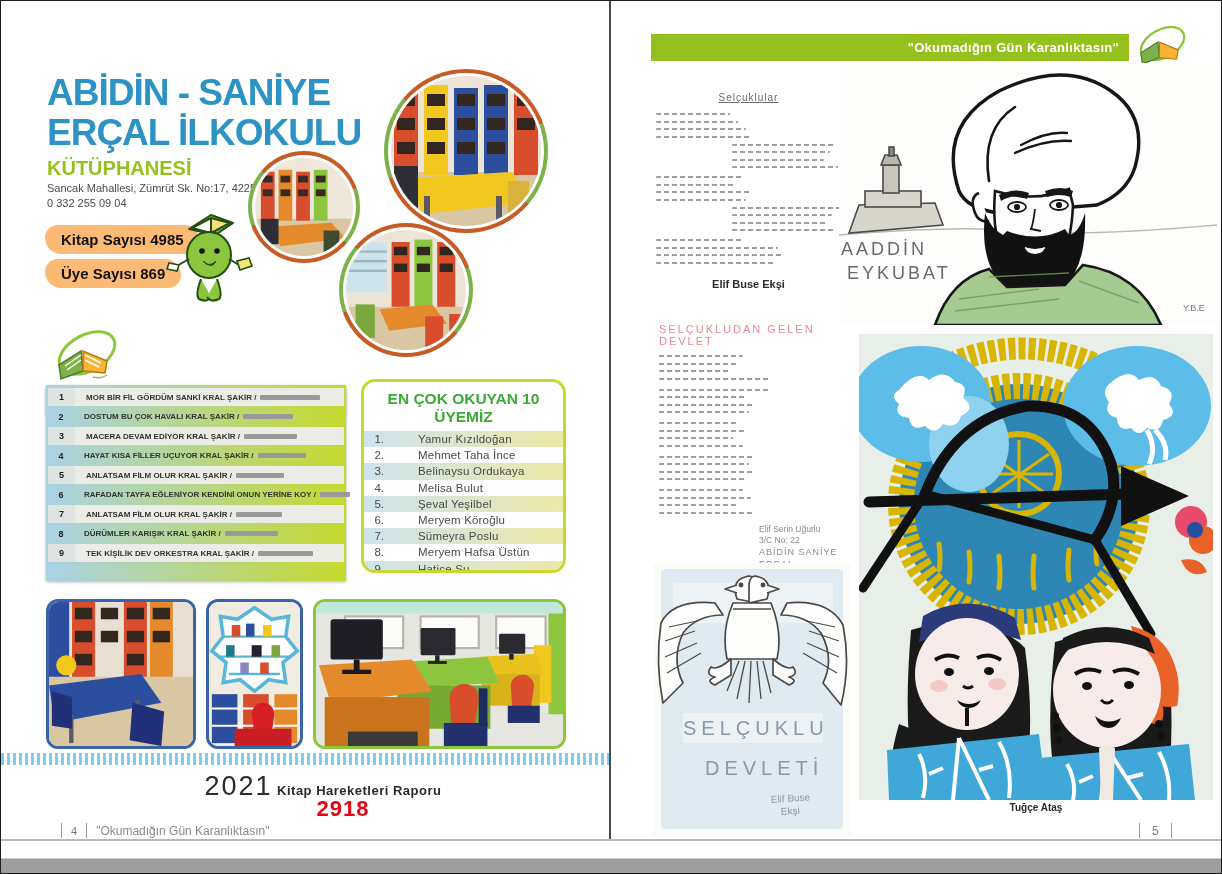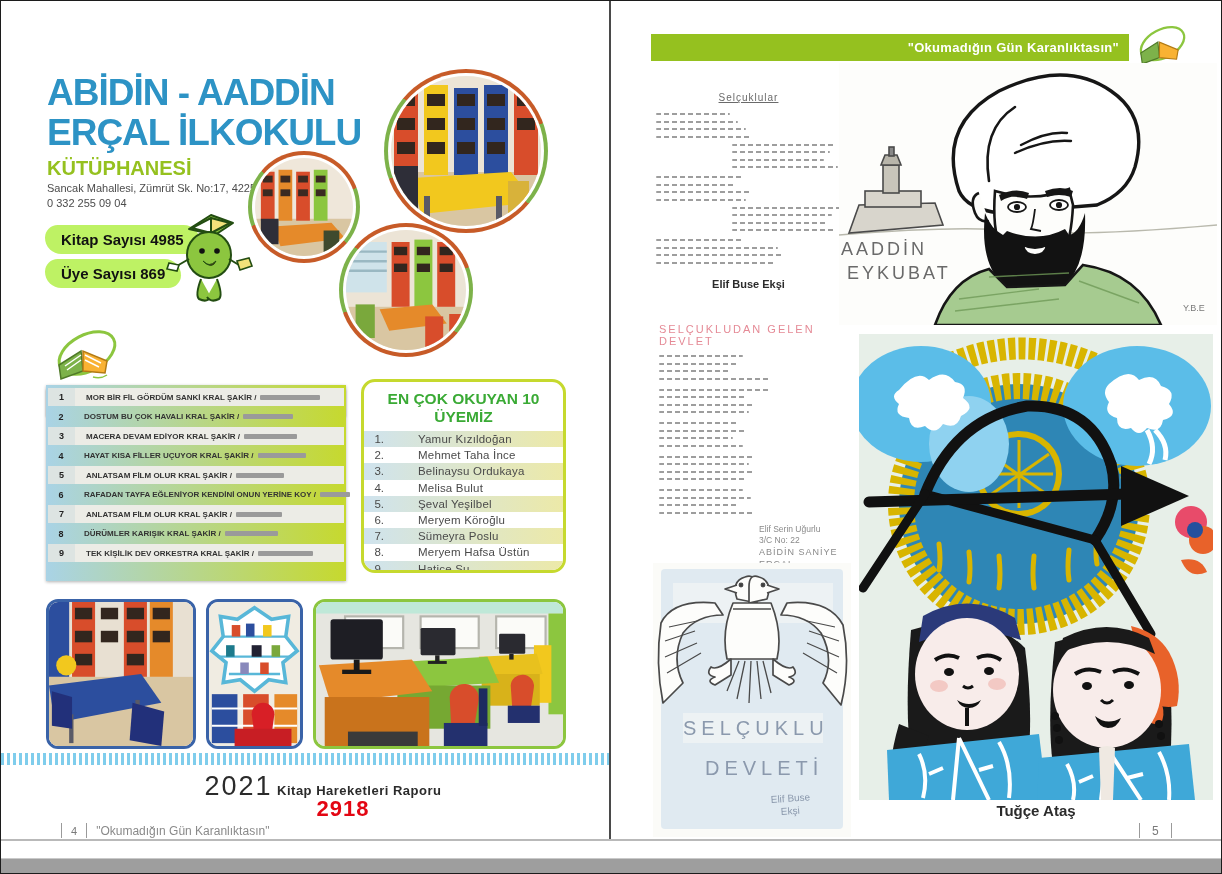--- a/index.html
+++ b/index.html
@@ -16,21 +16,21 @@
   
   .hdr-left { left:46px; top:33px; width:562px; }
   .hdr-left .hdr-text { position:absolute; left:42px; top:5px; color:#fff; font-size:15px; font-weight:700; letter-spacing:1.5px; }
   .seal { position:absolute; left:-14px; top:-8px; width:44px; height:44px; }
 
   .school-title { position:absolute; left:46px; top:72px; color:#2d93c5; font-weight:700; font-size:37px; line-height:40px; letter-spacing:-1px; }
   .school-sub { position:absolute; left:46px; top:156px; color:#95c11f; font-weight:700; font-size:20px; letter-spacing:0px; }
   .school-addr { position:absolute; left:46px; top:180px; color:#4c4c4c; font-size:11px; line-height:15px; }
 
   
-  .badge { position:absolute; background:#bef264; color:#111; font-weight:700; font-size:15px; padding:6px 16px; border-radius:14px 18px 14px 18px; }
+  .badge { position:absolute; background:#fdba74; color:#111; font-weight:700; font-size:15px; padding:6px 16px; border-radius:14px 18px 14px 18px; }
   .badge1 { left:44px; top:224px; }
   .badge2 { left:44px; top:258px; }
 
   
   .circ { position:absolute; border-radius:50%; padding:4px; background:conic-gradient(#c75b28 0 70deg,#7db24a 70deg 130deg,#c75b28 130deg 250deg,#7db24a 250deg 310deg,#c75b28 310deg 360deg); }
   .circ .inner { width:100%; height:100%; border-radius:50%; background:#fff; padding:3px; }
   .circ .ph { width:100%; height:100%; border-radius:50%; overflow:hidden; display:block; }
 
   
   .books-logo { left:48px; top:326px; width:72px; height:58px; }
@@ -77,32 +77,32 @@
 
   
   .poem { position:absolute; color:#6f6f6f; }
   .poem .ptitle { font-size:10px; color:#6a6a6a; text-decoration:underline; letter-spacing:1px; }
   .hl { height:2px; background:repeating-linear-gradient(90deg,#858585 0 5px,transparent 5px 8px); opacity:.8; border-radius:2px; margin:5.5px 0; }
   .poem-author { font-weight:700; color:#2b2b2b; font-size:11px; }
   .ptitle-pink { color:#e58a96; font-size:11px; letter-spacing:2px; }
   .sig-pencil { color:#8a8a8a; font-size:8.5px; line-height:11px; }
   .sig-caps { color:#8a8a8a; font-size:9px; letter-spacing:1px; line-height:12px; }
 
-  .caption { font-weight:700; color:#2b2b2b; font-size:15px; }
+  .caption { font-weight:700; color:#2b2b2b; font-size:10px; }
 
   svg text { font-family:"Liberation Sans", sans-serif; }
 </style>
 </head>
 <body>
 
 <div class="spread">
 
 
   <div class="school-title">
-    <div>ABİDİN - AADDİN</div>
+    <div>ABİDİN - SANİYE</div>
     <div>ERÇAL İLKOKULU</div>
   </div>
   <div class="school-sub">KÜTÜPHANESİ</div>
   <div class="school-addr">
     <div>Sancak Mahallesi, Zümrüt Sk. No:17, 42250</div>
     <div>0 332 255 09 04</div>
   </div>
 
   <div class="badge badge1">Kitap Sayısı 4985</div>
   <div class="badge badge2">Üye Sayısı 869</div>

